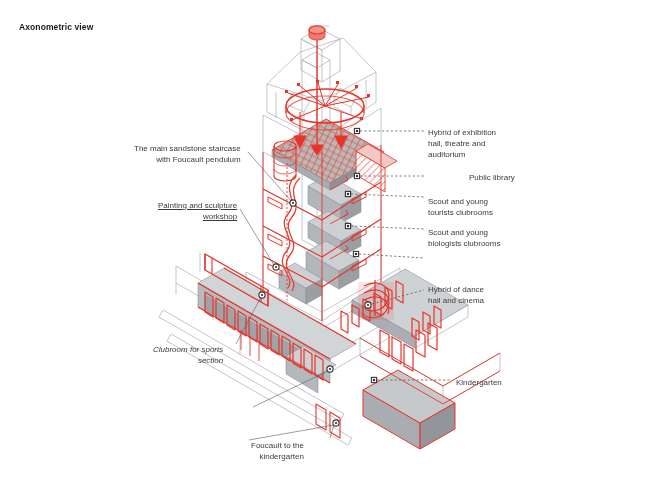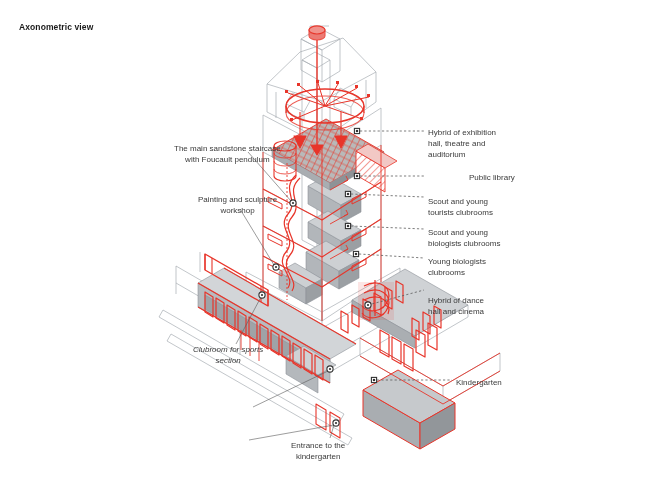--- a/index.html
+++ b/index.html
@@ -26,21 +26,21 @@
     white-space: nowrap;
   }
   .label {
     position: absolute;
     font-size: 8px;
     line-height: 11.2px;
     color: #3a3a3a;
     white-space: pre-line;
   }
   .label.right { text-align: left; }
-  .label.left  { text-align: center; margin-left: 40px; }
+  .label.left  { text-align: right; }
   #drawing {
     position: absolute;
     left: 0;
     top: 0;
   }
 </style>
 </head>
 <body>
 
 <div id="page">
@@ -336,28 +336,26 @@
   </svg>
 
   <div class="label right" style="left:428px; top:127px;">Hybrid of exhibition
 hall, theatre and
 auditorium</div>
   <div class="label right" style="left:428px; top:172px;margin-left:41px;">Public library</div>
   <div class="label right" style="left:428px; top:196px;">Scout and young
 tourists clubrooms</div>
   <div class="label right" style="left:428px; top:227px;">Scout and young
 biologists clubrooms</div>
-  <div class="label right" style="left:428px; top:256px;">Young biologists
-clubrooms</div>
-  <div class="label right" style="left:428px; top:284px;margin-top:11px;">Hybrid of dance
+  <div class="label right" style="left:428px; top:284px;">Hybrid of dance
 hall and cinema</div>
   <div class="label right" style="left:456px; top:377px;">Kindergarten</div>
 
   <div class="label left" style="left:134px; top:143px;">The main sandstone staircase
 with Foucault pendulum</div>
-  <div class="label left" style="left:158px; top:194px;">Painting and sculpture
+  <div class="label left" style="left:158px; top:200px;text-decoration:underline;">Painting and sculpture
 workshop</div>
   <div class="label left" style="left:153px; top:344px;font-style:italic;">Clubroom for sports
 section</div>
-  <div class="label left" style="left:251px; top:440px;">Entrance to the
+  <div class="label left" style="left:251px; top:440px;">Foucault to the
 kindergarten</div>
 
 </div>
 
 </body></html>

